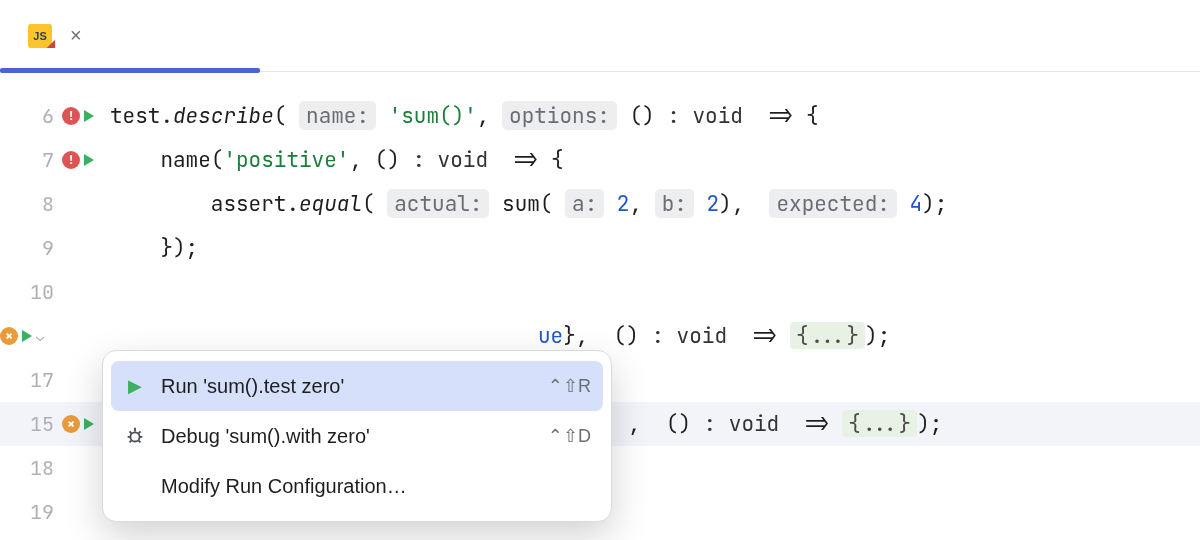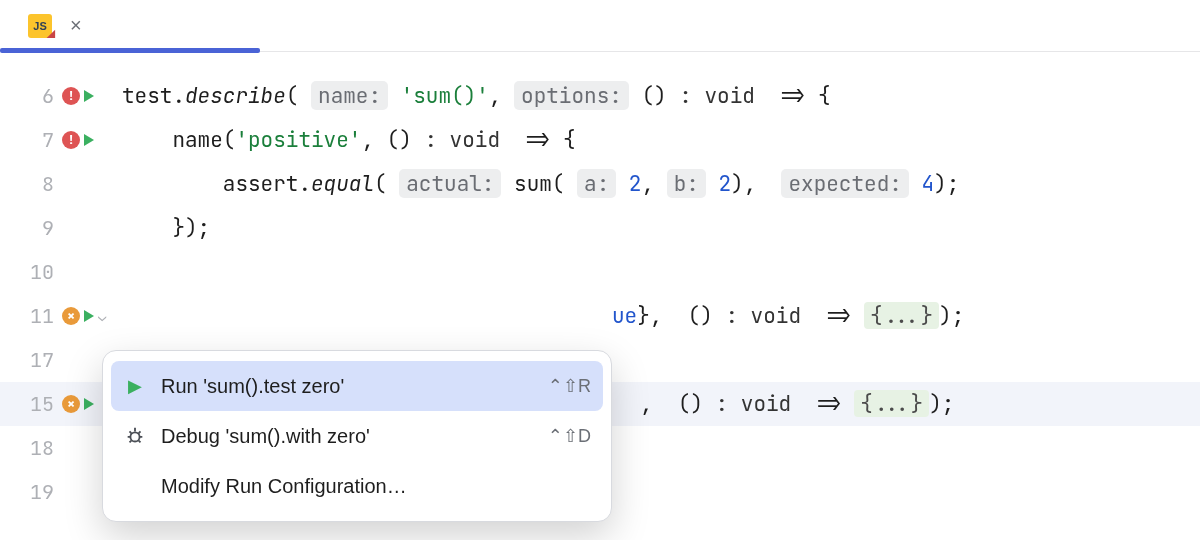--- a/index.html
+++ b/index.html
@@ -7,21 +7,21 @@
     font-family: -apple-system, BlinkMacSystemFont, "Segoe UI", sans-serif;
     background: #fff;
     width: 1200px;
     height: 540px;
     overflow: hidden;
     position: relative;
   }
   .tab-bar {
     display: flex;
     align-items: center;
-    height: 52px;
+    height: 72px;
     border-bottom: 1px solid #e6e6e8;
     padding-left: 14px;
     position: relative;
   }
   .tab {
     display: flex;
     align-items: center;
     gap: 12px;
     padding: 0 14px;
     height: 100%;
@@ -80,21 +80,21 @@
     font-size: 20px;
   }
   .g-icons {
     width: 48px;
     display: flex;
     align-items: center;
     gap: 2px;
     flex-shrink: 0;
     position: relative;
   }
-  .code { white-space: pre; color: #1e1e1e; margin-left: 12px; }
+  .code { white-space: pre; color: #1e1e1e; }
   .kw-method { font-style: italic; }
   .str { color: #1b7f3b; }
   .num { color: #2255cc; }
   .type { color: #333; }
   .pill {
     background: #edeeef;
     border-radius: 5px;
     padding: 1px 7px;
     color: #6a6d73;
   }
@@ -213,21 +213,20 @@
     <div class="code"><span>    </span><span>});</span></div>
   </div>
 
   <div class="line">
     <div class="gutter">10</div>
     <div class="g-icons"></div>
     <div class="code"></div>
   </div>
 
   <div class="line">
-    <div class="gutter">11</div>
     <div class="g-icons">
       <span class="gm-dot gm-orange">✕</span>
       <span class="gm-tri"></span>
       <span class="gm-chev">⌄</span>
     </div>
     <div class="code" style="padding-left:490px;"><span class="num">ue</span><span>},  ()</span><span class="type"> : void </span><span> =&gt; </span><span class="fold">{...}</span><span>);</span></div>
   </div>
 
   <div class="line">
     <div class="gutter">17</div>

